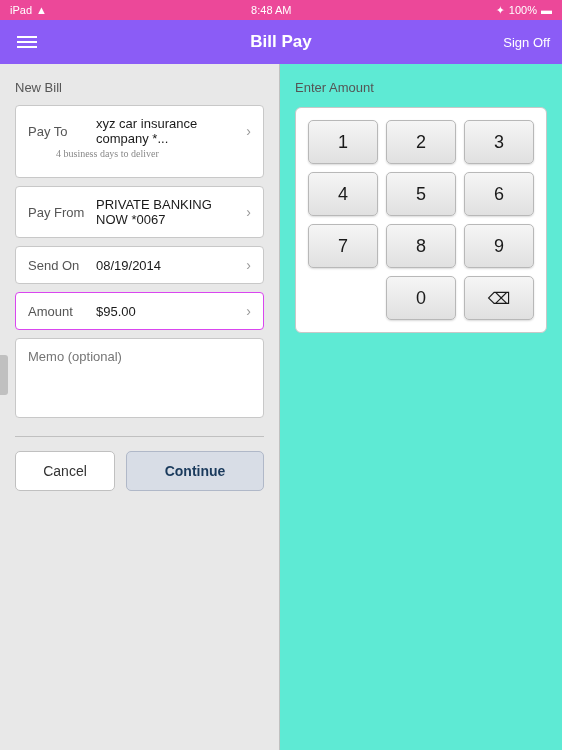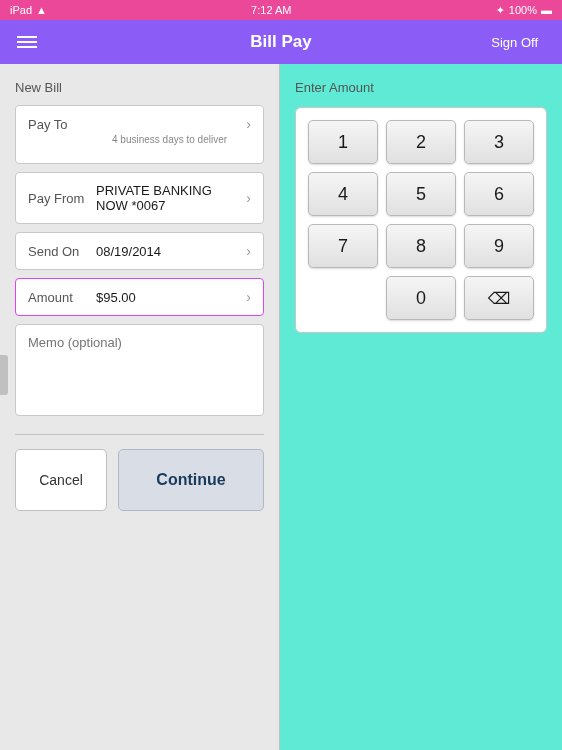--- a/index.html
+++ b/index.html
@@ -61,21 +61,21 @@
       padding: 5px;
     }
     .nav-menu-btn span {
       display: block;
       width: 20px;
       height: 2px;
       background: white;
     }
     .nav-signoff-btn {
       position: absolute;
-      right: 24px;
+      right: 12px;
       color: white;
       font-size: 13px;
       cursor: pointer;
       background: none;
       border: none;
       padding: 0;
     }
 
     
     .main-content {
@@ -153,21 +153,21 @@
       align-items: center;
       justify-content: space-between;
     }
 
     .memo-field {
       background: white;
       border: 1px solid #c8c8c8;
       border-radius: 4px;
       padding: 10px 12px;
       margin-bottom: 8px;
-      height: 92px;
+      height: 80px;
       width: 100%;
       resize: none;
       font-size: 13px;
       color: #aaa;
       font-family: inherit;
       outline: none;
     }
 
     .divider {
       border: none;
@@ -185,25 +185,25 @@
       background: white;
       border: 1px solid #c0c0c0;
       border-radius: 5px;
       font-size: 14px;
       color: #333;
       cursor: pointer;
       text-align: center;
     }
     .btn-continue {
       flex: 1.5;
-      padding: 21px;
+      padding: 11px;
       background: #d8dde6;
       border: 1px solid #b0b8c8;
       border-radius: 5px;
-      font-size: 16px;
+      font-size: 14px;
       font-weight: bold;
       color: #1a3a5c;
       cursor: pointer;
       text-align: center;
     }
 
     
     .drag-handle {
       position: absolute;
       left: 0;
@@ -264,21 +264,21 @@
     }
   </style>
 </head>
 <body>
 
 <div class="status-bar">
   <div class="status-bar-left">
     <span>iPad</span>
     <span>▲</span>
   </div>
-  <div>7:12 AM</div>
+  <div>8:48 AM</div>
   <div class="status-bar-right">
     <span>✦</span>
     <span>100%</span>
     <span>▬</span>
   </div>
 </div>
 
 <div class="nav-bar">
   <div class="nav-menu-btn">
     <span></span>
@@ -292,23 +292,24 @@
 <div class="main-content">
 
   <div class="left-panel">
     <div class="drag-handle"></div>
 
     <div class="section-label">New Bill</div>
 
     <div class="form-row pay-to-row">
       <div class="pay-to-top">
         <span class="form-row-label">Pay To</span>
+        <span class="form-row-value">xyz car insurance company *...</span>
         <span class="form-row-chevron">›</span>
       </div>
-      <div class="form-row-sub" style="position:relative; right:auto; bottom:auto; margin-top:2px; margin-left:84px;">4 business days to deliver</div>
+      <div class="form-row-sub" style="position:relative; right:auto; bottom:auto; margin-top:2px; margin-left:28px;font-family:Liberation Serif, serif;">4 business days to deliver</div>
     </div>
 
     <div class="form-row">
       <span class="form-row-label">Pay From</span>
       <span class="form-row-value">PRIVATE BANKING NOW *0067</span>
       <span class="form-row-chevron">›</span>
     </div>
 
     <div class="form-row">
       <span class="form-row-label">Send On</span>

